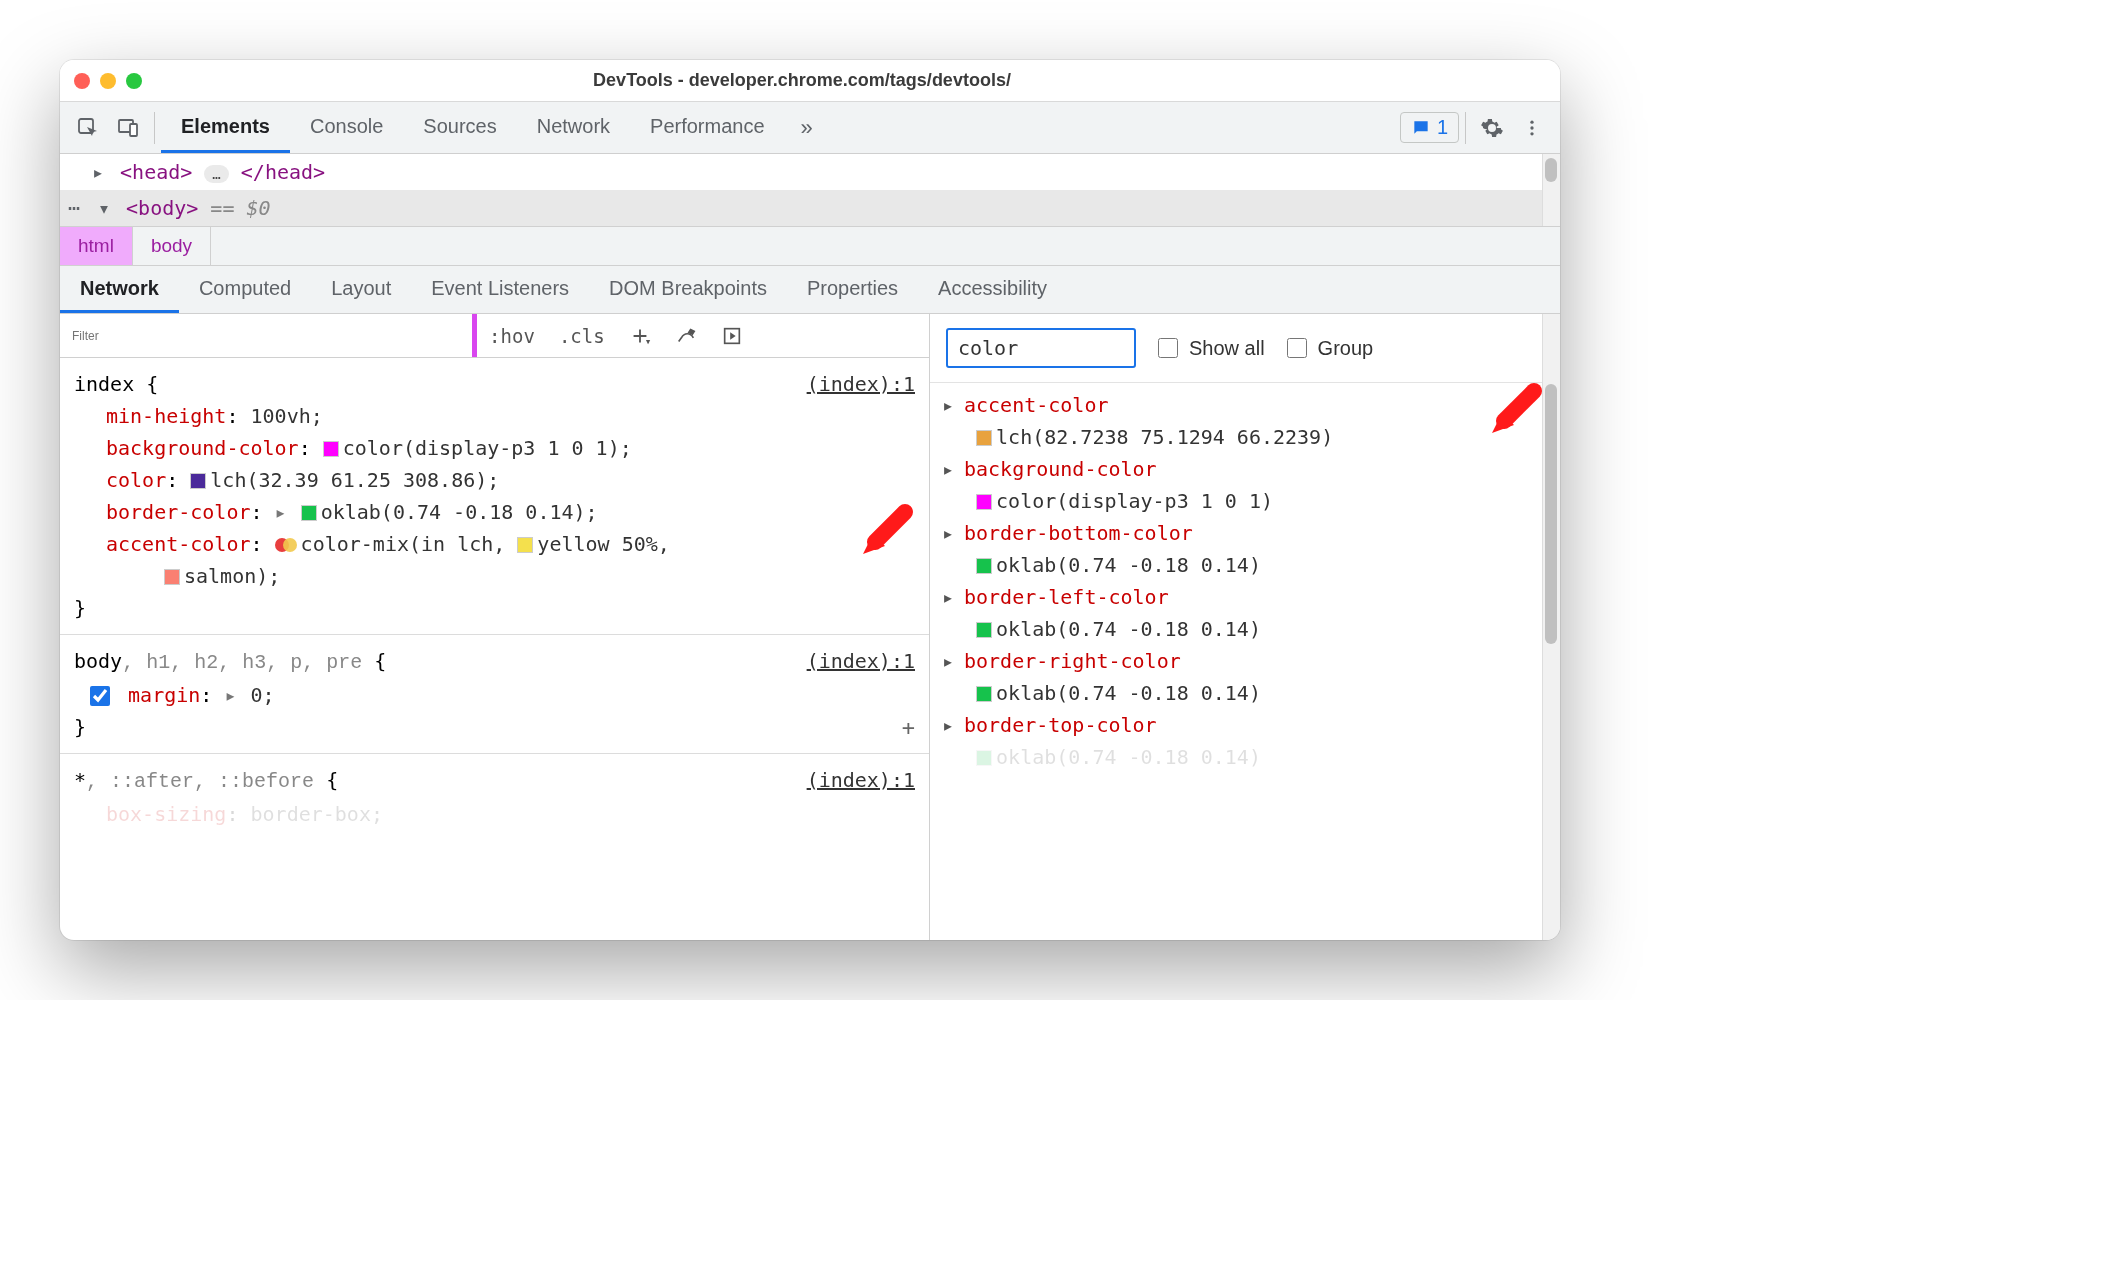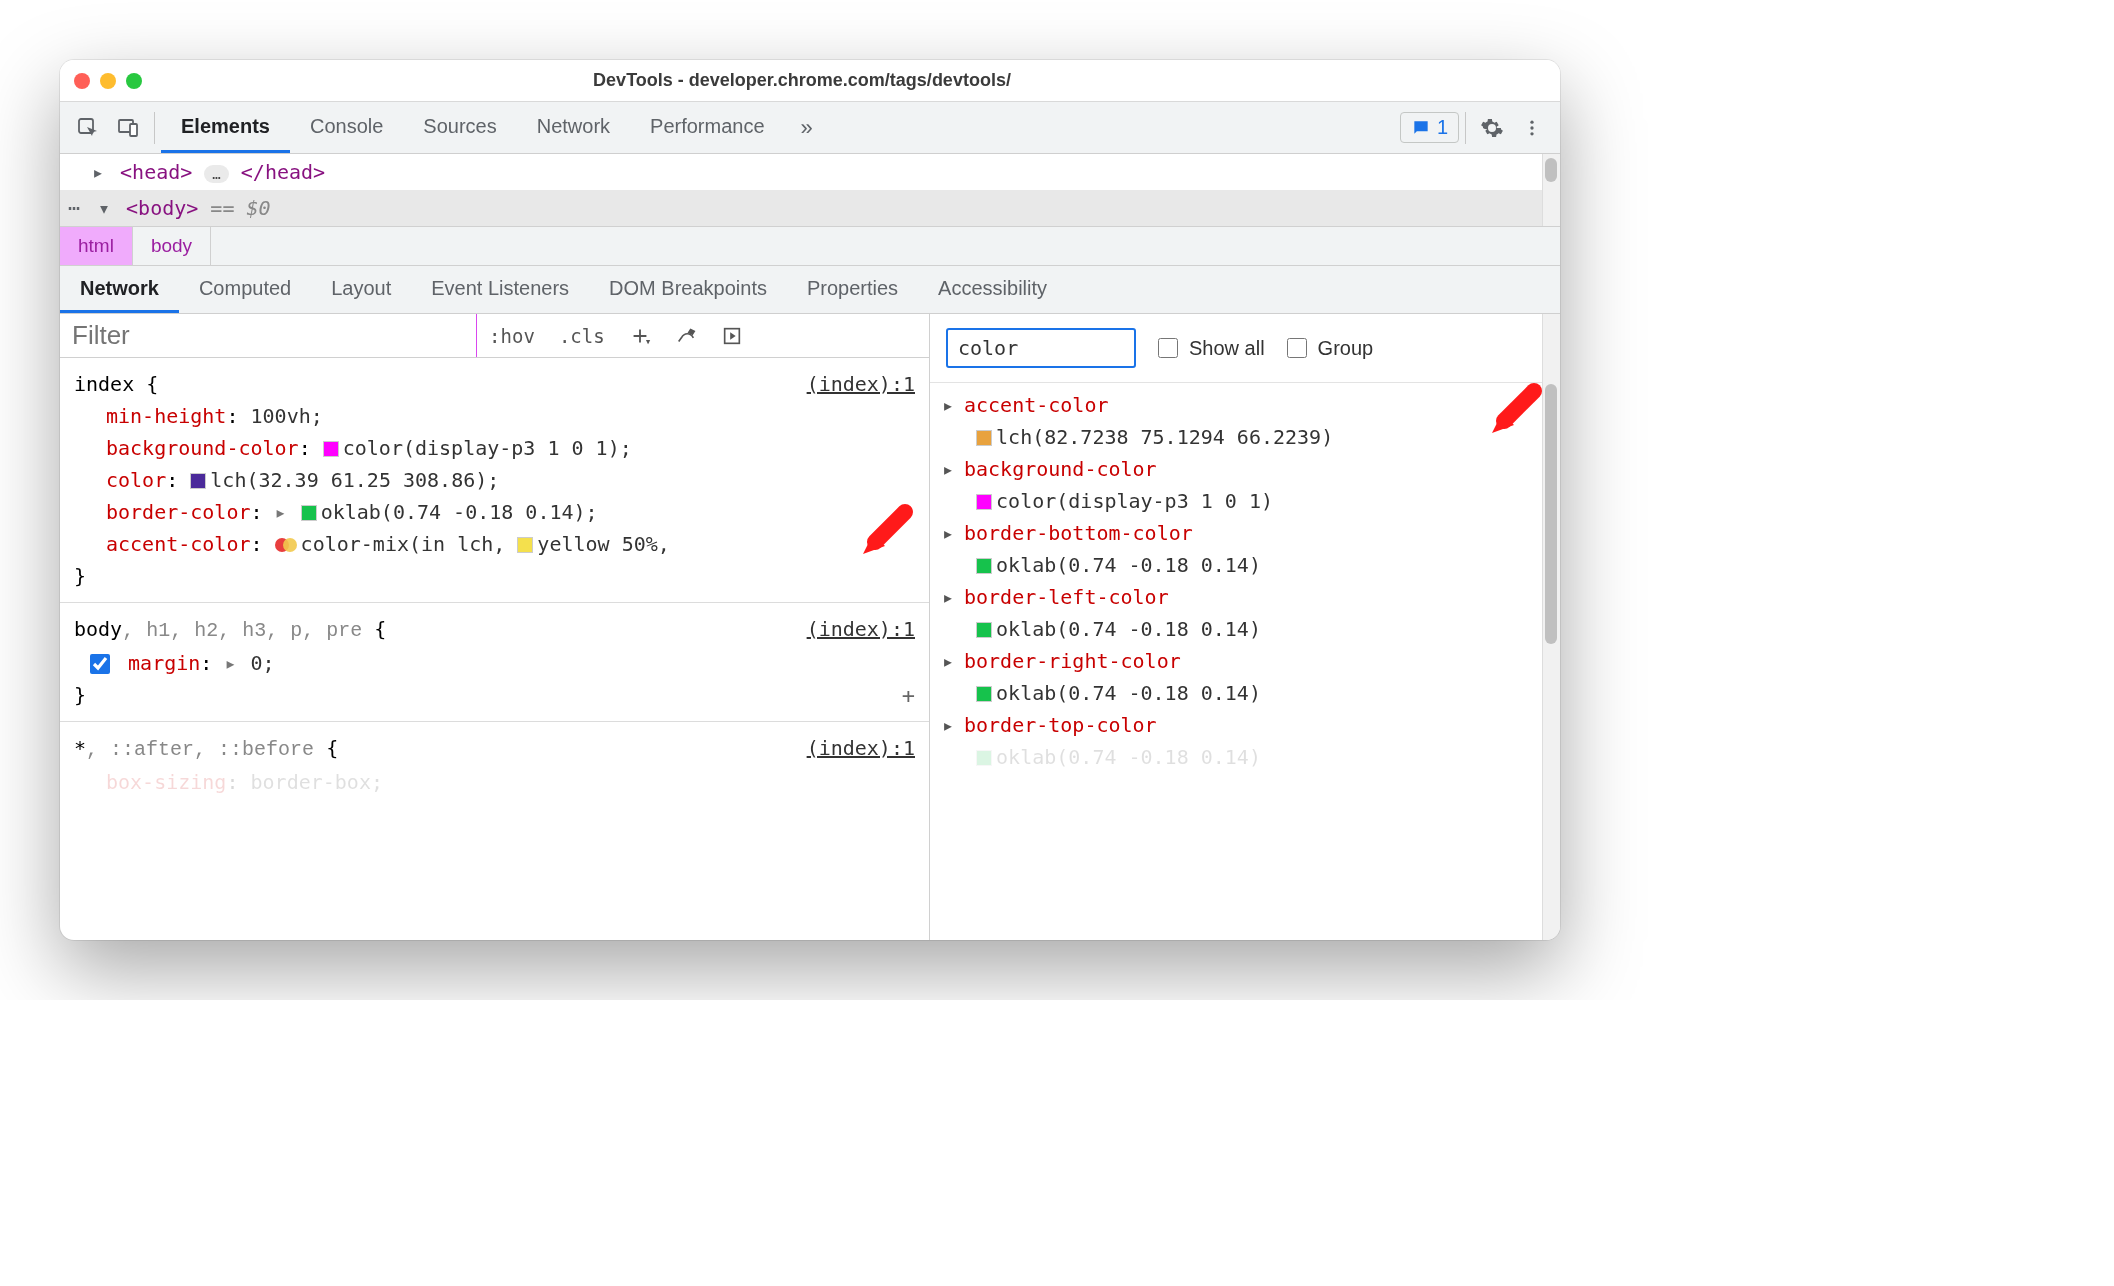--- a/index.html
+++ b/index.html
@@ -104,22 +104,22 @@
   
   .split { flex: 1; display: flex; overflow: hidden; position: relative; }
   .split .left { flex: 0 0 58%; border-right: 1px solid #d0d0d0; display: flex; flex-direction: column; overflow: hidden; }
   .split .right { flex: 1; display: flex; flex-direction: column; overflow: hidden; position: relative; }
   
   .styles-toolbar {
     display: flex; align-items: center; border-bottom: 1px solid #d0d0d0;
     height: 44px;
   }
   .filter-input {
-    flex: 0 0 48%; height: 100%; border: none; border-right: 1px solid #d946ef;
-    padding: 0 12px; font-size: 26px; color: #333; outline: none; background: #fff;
+    flex: 0 0 48%; height: 100%; border: none; border-right: 5px solid #d946ef;
+    padding: 0 12px; font-size: 12px; color: #333; outline: none; background: #fff;
   }
   .tb-btn { padding: 0 12px; color: #555; font-family: Menlo, monospace; font-size: 19px;
     height: 100%; display: flex; align-items: center; }
   
   .rules { flex: 1; overflow-y: auto; font-family: Menlo, Consolas, monospace; font-size: 20px; line-height: 1.6; }
   .rule { padding: 10px 14px 10px 14px; border-bottom: 1px solid #dcdcdc; position: relative; }
   .selector .dim { color: #888; font-family: Liberation Mono, monospace; }
   .src { position: absolute; right: 14px; top: 10px; color: #333; text-decoration: underline; font-family: Menlo, monospace; }
   .prop { padding-left: 32px; }
   .pname { color: #c80000; }
@@ -295,20 +295,23 @@
             <span class="sw" style="background:#4b2a9a"></span><span class="pval">lch(32.39 61.25 308.86);</span>
           </div>
           <div class="prop">
             <span class="pname">border-color</span>: <span class="tri-in">▸</span>
             <span class="sw" style="background:#16c24c"></span><span class="pval">oklab(0.74 -0.18 0.14);</span>
           </div>
           <div class="prop">
             <span class="pname">accent-color</span>: 
             <span class="swb"><span class="c c1"></span><span class="c c2"></span></span><span class="pval">color-mix(in lch, </span><span class="sw" style="background:#f4e04d"></span><span class="pval">yellow 50%,</span>
           </div>
+          <div class="prop" style="padding-left:90px;">
+            <span class="sw" style="background:#fa8072"></span><span class="pval">salmon);</span>
+          </div>
           <div>}</div>
         </div>
 
         <div class="rule">
           <span class="src">(index):1</span>
           <div class="selector">
             <span>body</span><span class="dim">, h1, h2, h3, p, pre</span> {
           </div>
           <div class="prop" style="padding-left:12px;">
             <input type="checkbox" class="chk" checked="" style="">

